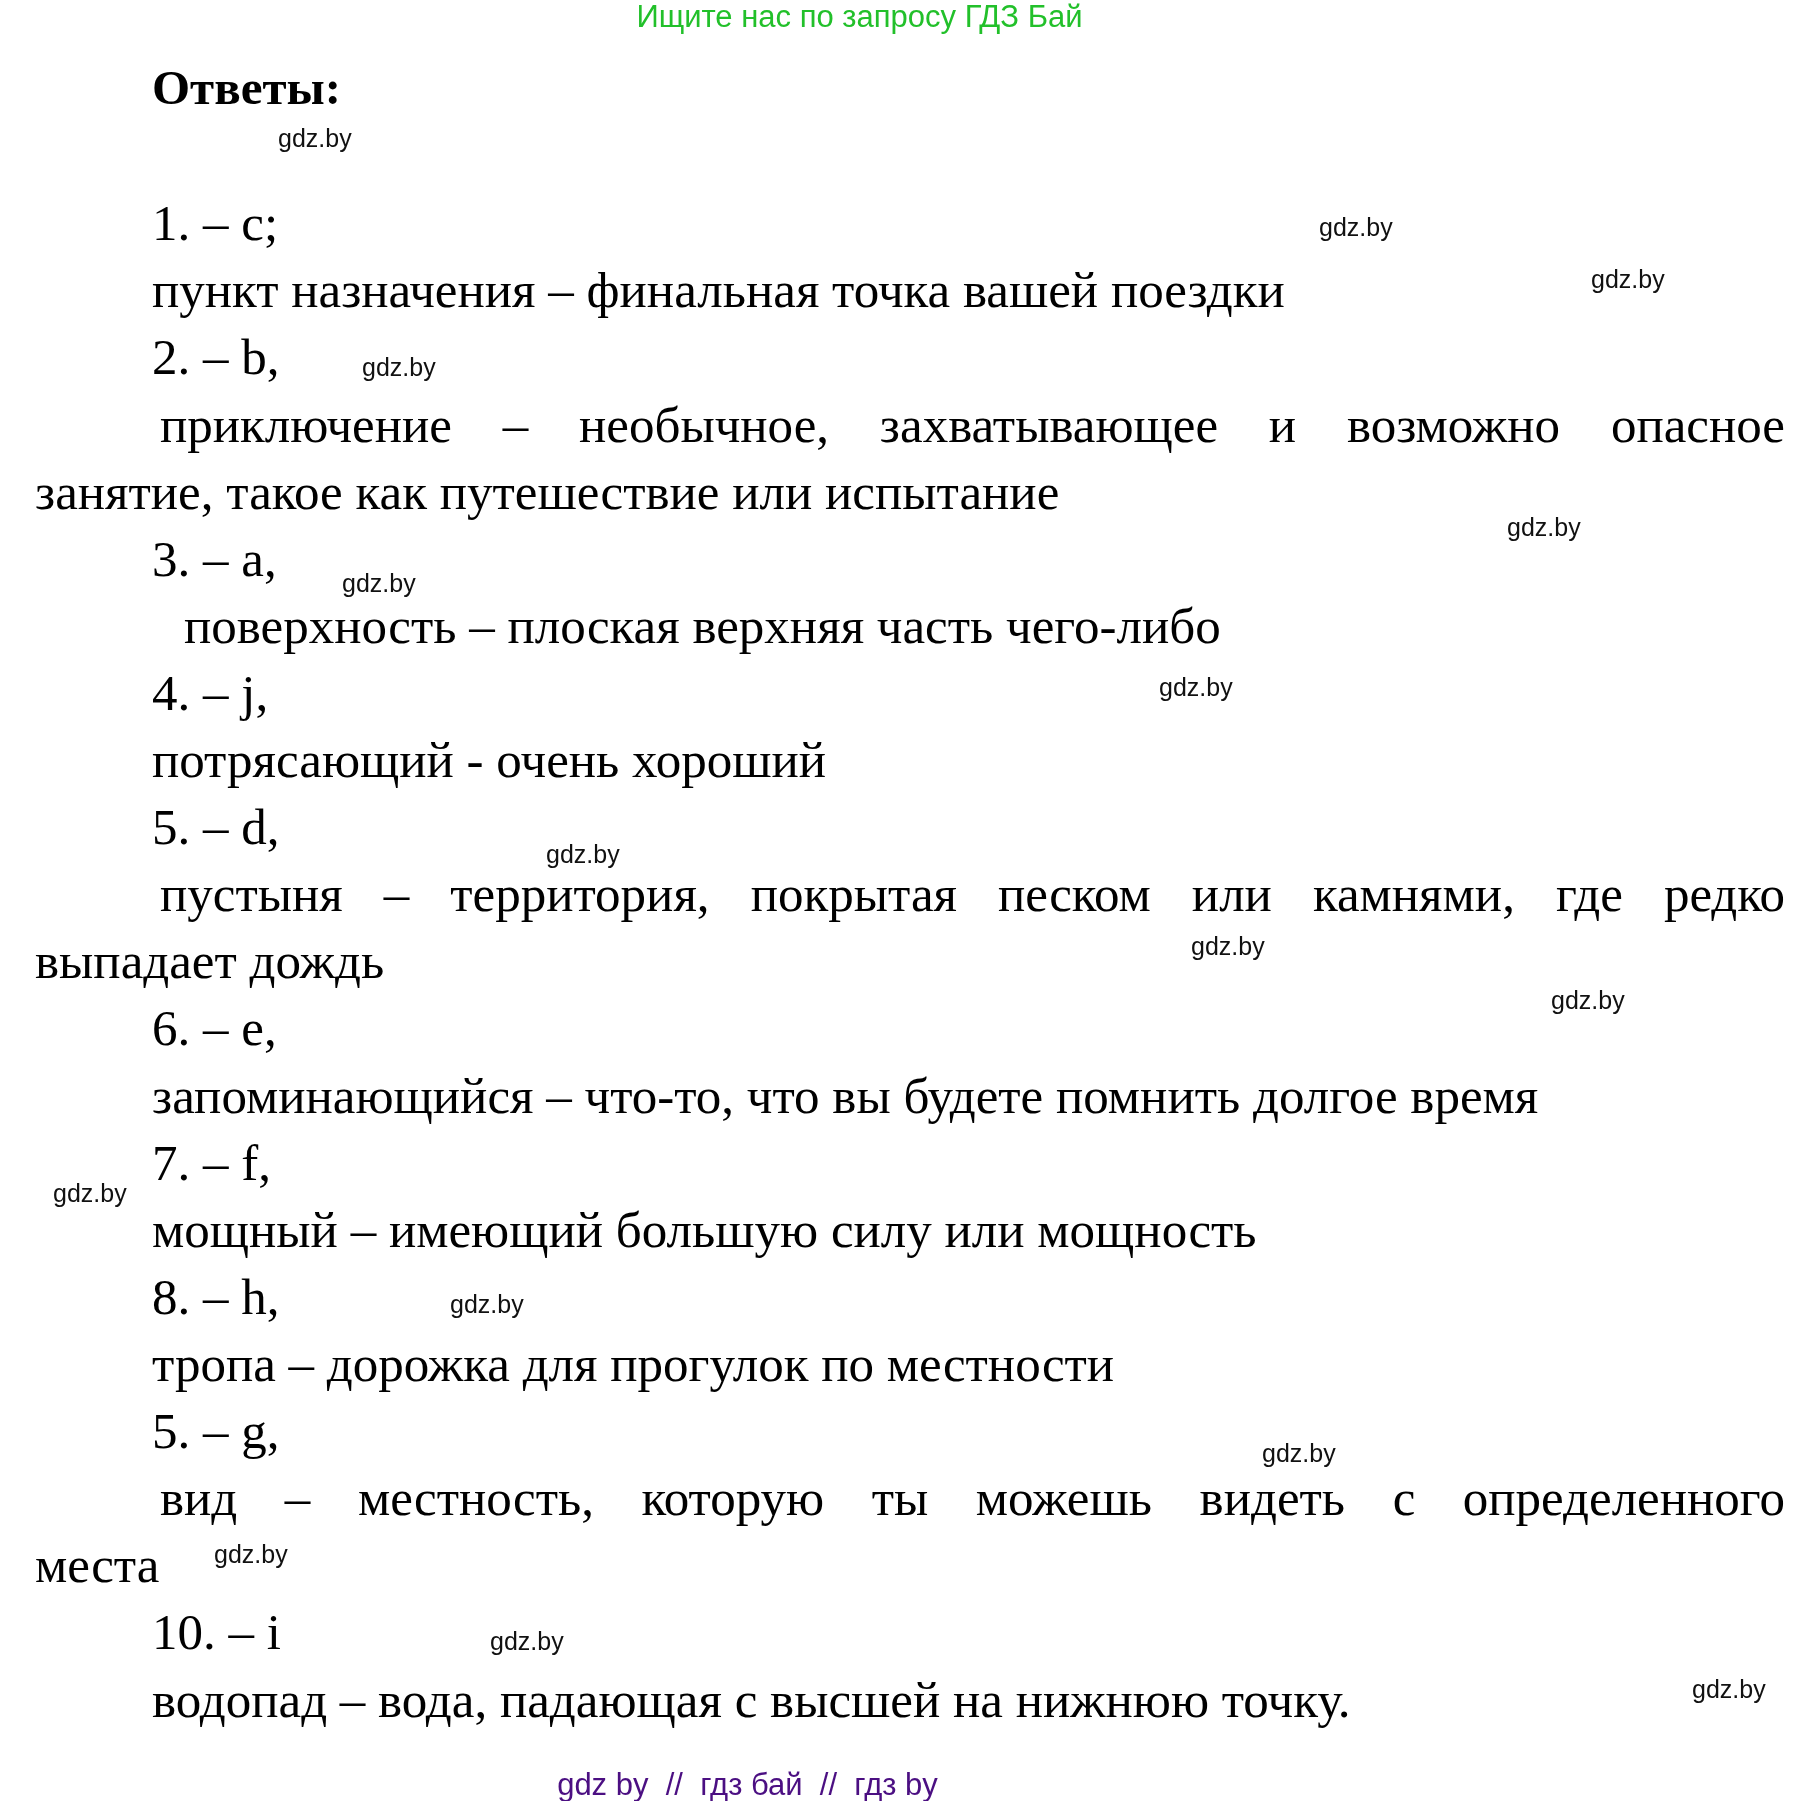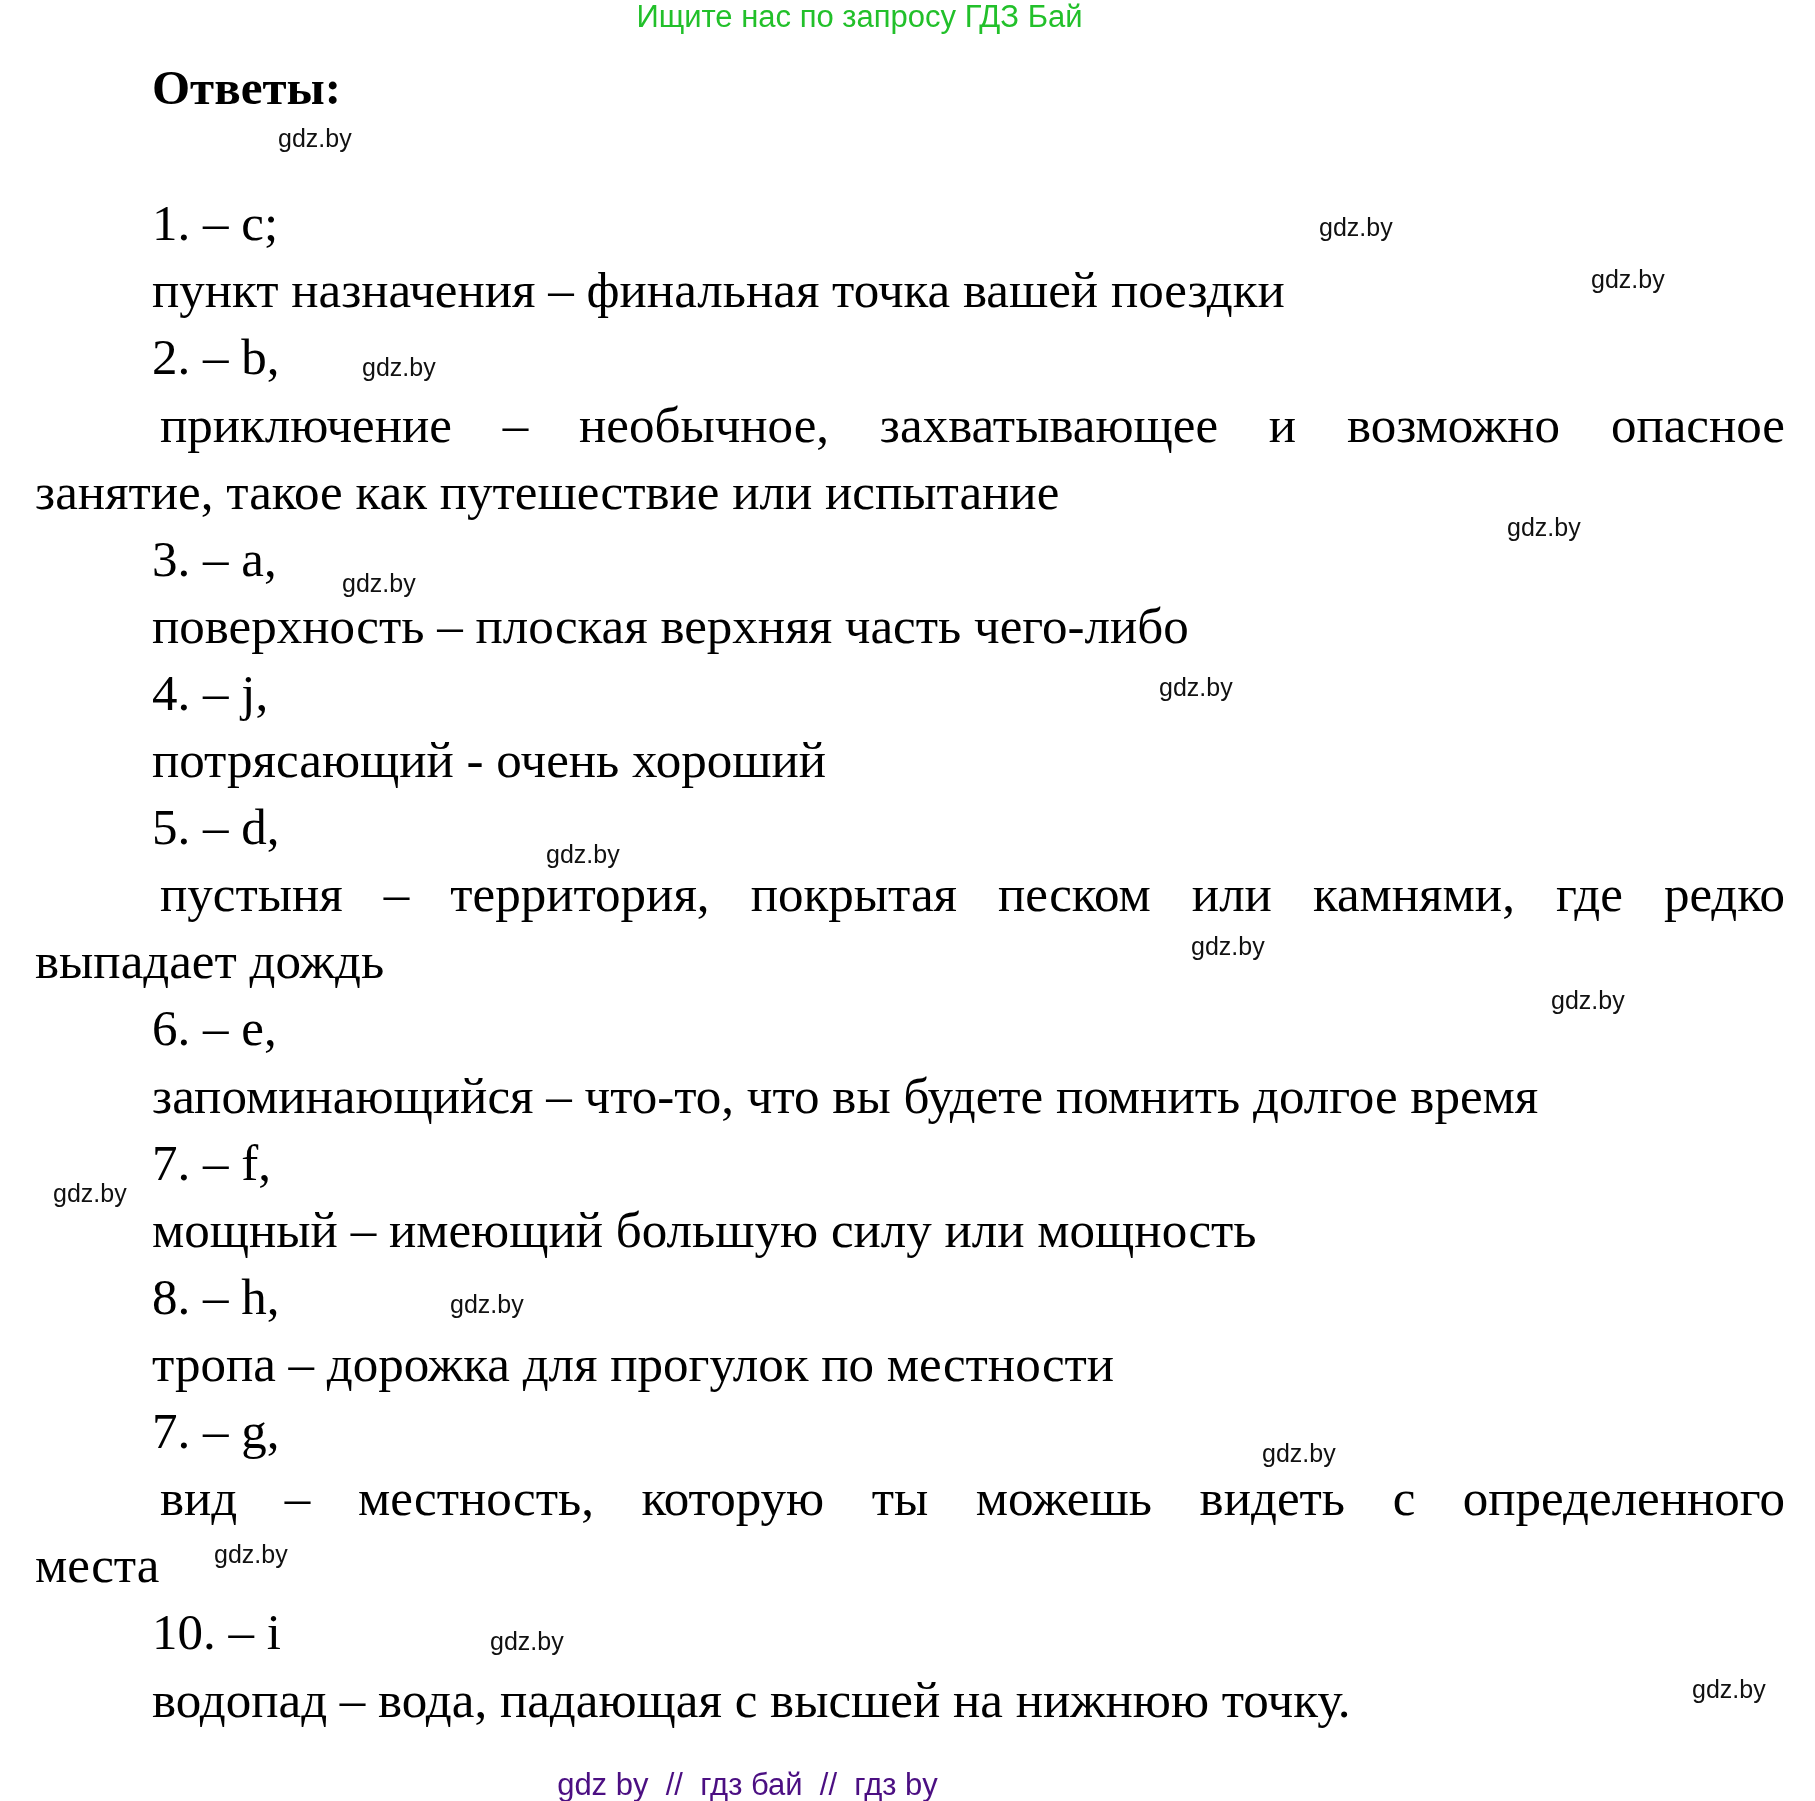--- a/index.html
+++ b/index.html
@@ -44,39 +44,39 @@
 
 <div>
   <div class="ln ind" style="top:193px;">1. – c;</div>
   <div class="ln ind" style="top:260px;">пункт назначения – финальная точка вашей поездки</div>
 
   <div class="ln ind" style="top:327px;">2. – b,</div>
   <div class="ln just" style="top:395px;">приключение – необычное, захватывающее и возможно опасное</div>
   <div class="ln cont" style="top:462px;">занятие, такое как путешествие или испытание</div>
 
   <div class="ln ind" style="top:529px;">3. – a,</div>
-  <div class="ln ind" style="top:596px;">поверхность – плоская верхняя часть чего-либо</div>
+  <div class="ln ind" style="top:596px;margin-left:32px;">поверхность – плоская верхняя часть чего-либо</div>
 
   <div class="ln ind" style="top:663px;">4. – j,</div>
   <div class="ln ind" style="top:730px;">потрясающий -  очень хороший</div>
 
   <div class="ln ind" style="top:797px;">5. – d,</div>
   <div class="ln just" style="top:864px;">пустыня – территория, покрытая песком или камнями, где редко</div>
   <div class="ln cont" style="top:931px;">выпадает дождь</div>
 
   <div class="ln ind" style="top:998px;">6. – e,</div>
   <div class="ln ind" style="top:1066px;">запоминающийся – что-то, что вы будете помнить долгое время</div>
 
   <div class="ln ind" style="top:1133px;">7. – f,</div>
   <div class="ln ind" style="top:1200px;">мощный – имеющий большую силу или мощность</div>
 
   <div class="ln ind" style="top:1267px;">8. – h,</div>
   <div class="ln ind" style="top:1334px;">тропа – дорожка для прогулок по местности</div>
 
-  <div class="ln ind" style="top:1401px;">7. – g,</div>
+  <div class="ln ind" style="top:1401px;">5. – g,</div>
   <div class="ln just" style="top:1468px;">вид – местность, которую ты можешь видеть с определенного</div>
   <div class="ln cont" style="top:1535px;">места</div>
 
   <div class="ln ind" style="top:1602px;">10. – i</div>
   <div class="ln ind" style="top:1670px;">водопад – вода, падающая с высшей на нижнюю точку.</div>
 </div>
 
 <div class="footer">gdz by  //  гдз бай  //  гдз by</div>
 
 </body></html>

